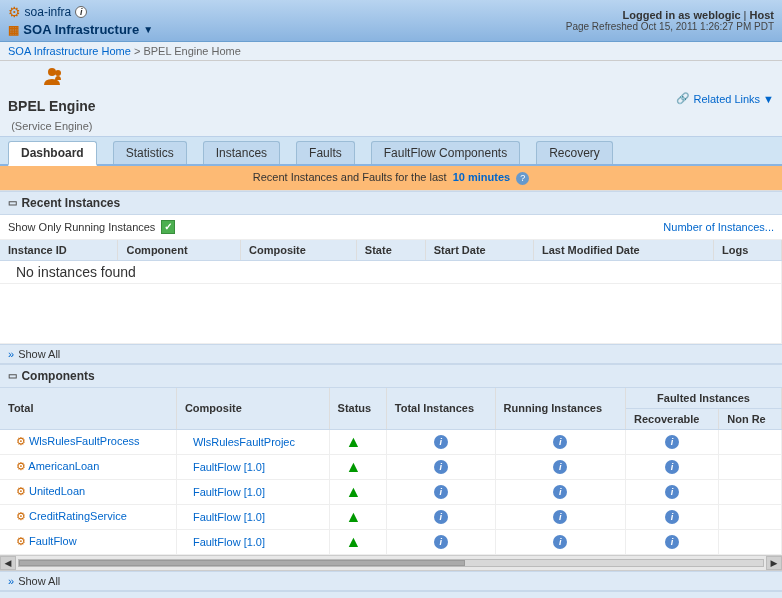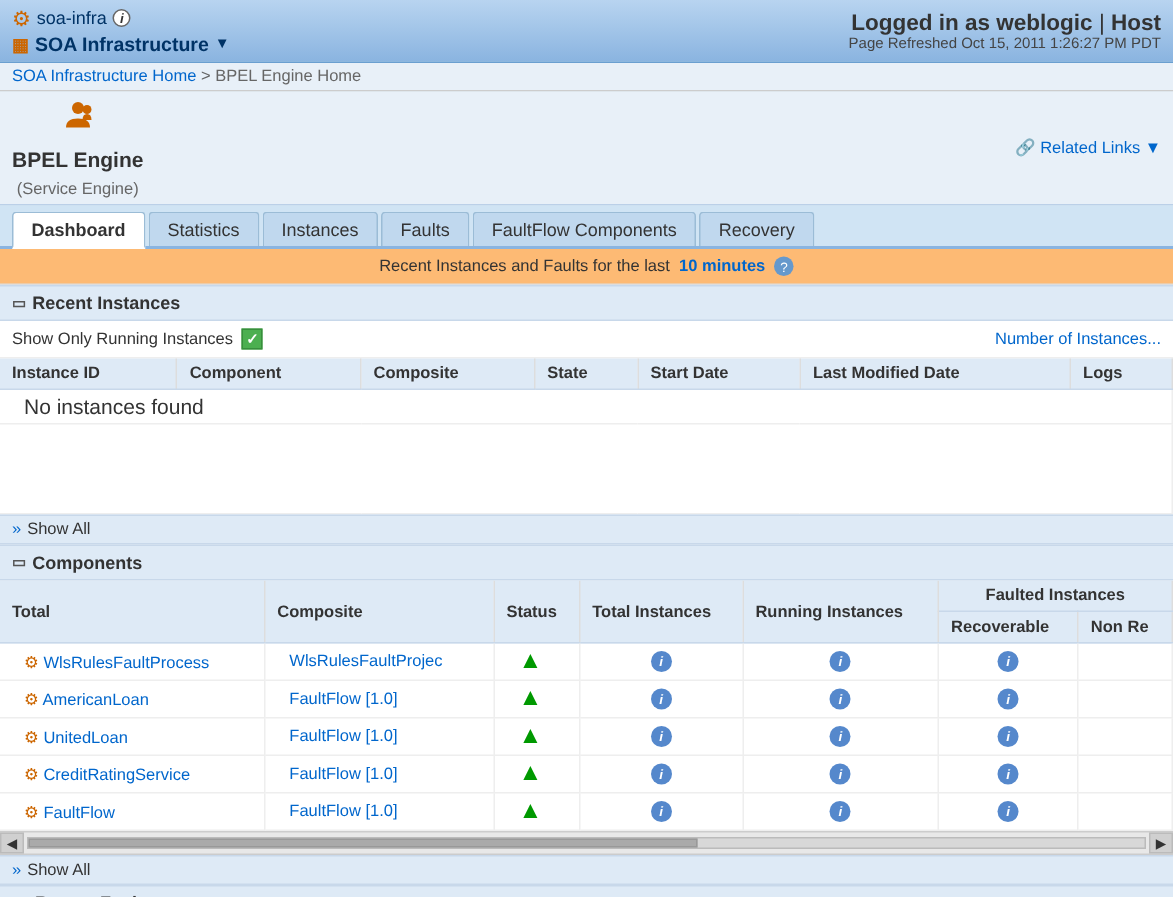--- a/index.html
+++ b/index.html
@@ -5,40 +5,40 @@
     * { box-sizing: border-box; margin: 0; padding: 0; }
     body { font-family: Arial, sans-serif; font-size: 12px; background: #d6e8f7; color: #333; }
 
     
     .top-bar { background: linear-gradient(to bottom, #b8d4f0, #8ab4e0); padding: 4px 8px; display: flex; justify-content: space-between; align-items: center; border-bottom: 1px solid #6a9fd0; }
     .top-bar-left { display: flex; flex-direction: column; gap: 2px; }
     .top-bar-right { text-align: right; font-size: 11px; color: #333; }
     .app-title { font-size: 13px; font-weight: bold; color: #003366; display: flex; align-items: center; gap: 4px; }
     .soa-infra { font-size: 12px; color: #003366; display: flex; align-items: center; gap: 4px; }
     .info-icon { background: #fff; border: 1px solid #666; border-radius: 50%; width: 12px; height: 12px; display: inline-flex; align-items: center; justify-content: center; font-size: 9px; font-style: italic; font-weight: bold; color: #333; cursor: pointer; }
-    .logged-in { font-size: 15px; }
+    .logged-in { font-size: 11px; }
     .logged-in span { font-weight: bold; }
     .page-refreshed { font-size: 10px; color: #444; }
     .dropdown-arrow { font-size: 10px; }
 
     
     .breadcrumb { background: #e8f0f8; padding: 3px 8px; font-size: 11px; color: #666; border-bottom: 1px solid #ccc; }
     .breadcrumb a { color: #0066cc; text-decoration: none; }
 
     
     .page-header { background: #e8f0f8; padding: 4px 8px; display: flex; justify-content: space-between; align-items: center; border-bottom: 1px solid #bbd0e8; }
     .page-title-area { display: flex; align-items: center; gap: 6px; flex-direction: column; }
     .engine-icon { color: #cc6600; font-size: 18px; }
     .page-title { font-size: 14px; font-weight: bold; color: #333; }
     .page-subtitle { font-size: 11px; color: #666; }
     .related-links { color: #0066cc; font-size: 11px; cursor: pointer; display: flex; align-items: center; gap: 3px; text-decoration: none; }
     .link-icon { color: #0066cc; }
 
     
-    .tabs { background: #d0e4f4; display: flex; align-items: flex-end; padding: 0 8px; border-bottom: 2px solid #8ab4e0; gap: 2px; padding-top: 4px; }
+    .tabs { background: #d0e4f4; display: flex; align-items: flex-end; padding: 0 8px; border-bottom: 2px solid #8ab4e0; gap: 16px; padding-top: 4px; }
     .tab { padding: 4px 12px; cursor: pointer; font-size: 12px; border: 1px solid #9bbcd6; border-bottom: none; background: #c0d8ee; border-radius: 3px 3px 0 0; color: #333; }
     .tab.active { background: #fff; font-weight: bold; border-bottom: 2px solid #fff; margin-bottom: -2px; }
 
     
     .content { background: #fff; padding: 0; }
 
     
     .filter-bar { background: #fdba74; padding: 5px 8px; text-align: center; font-size: 11px; border-bottom: 1px solid #ddd; }
     .filter-bar span { color: #333; }
     .filter-bar .minutes { color: #0066cc; font-weight: bold; cursor: pointer; }

